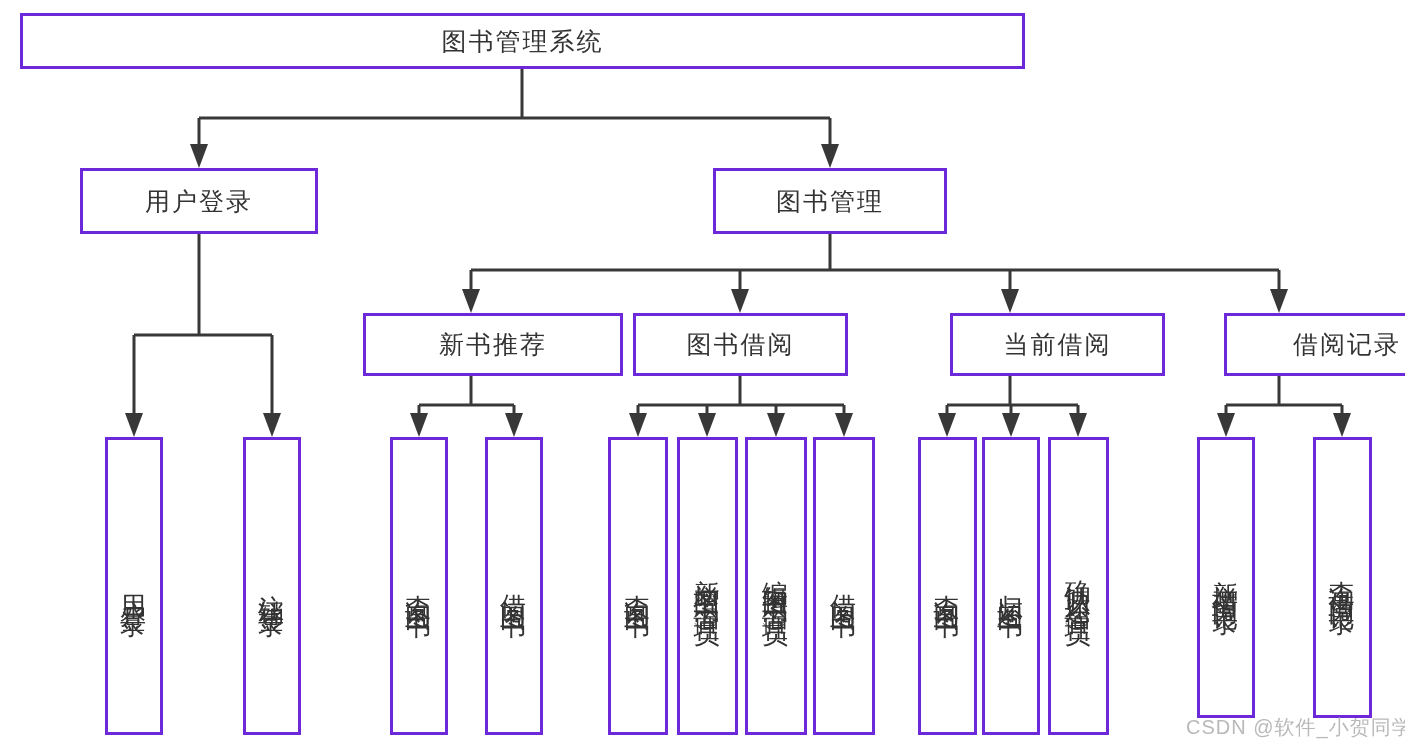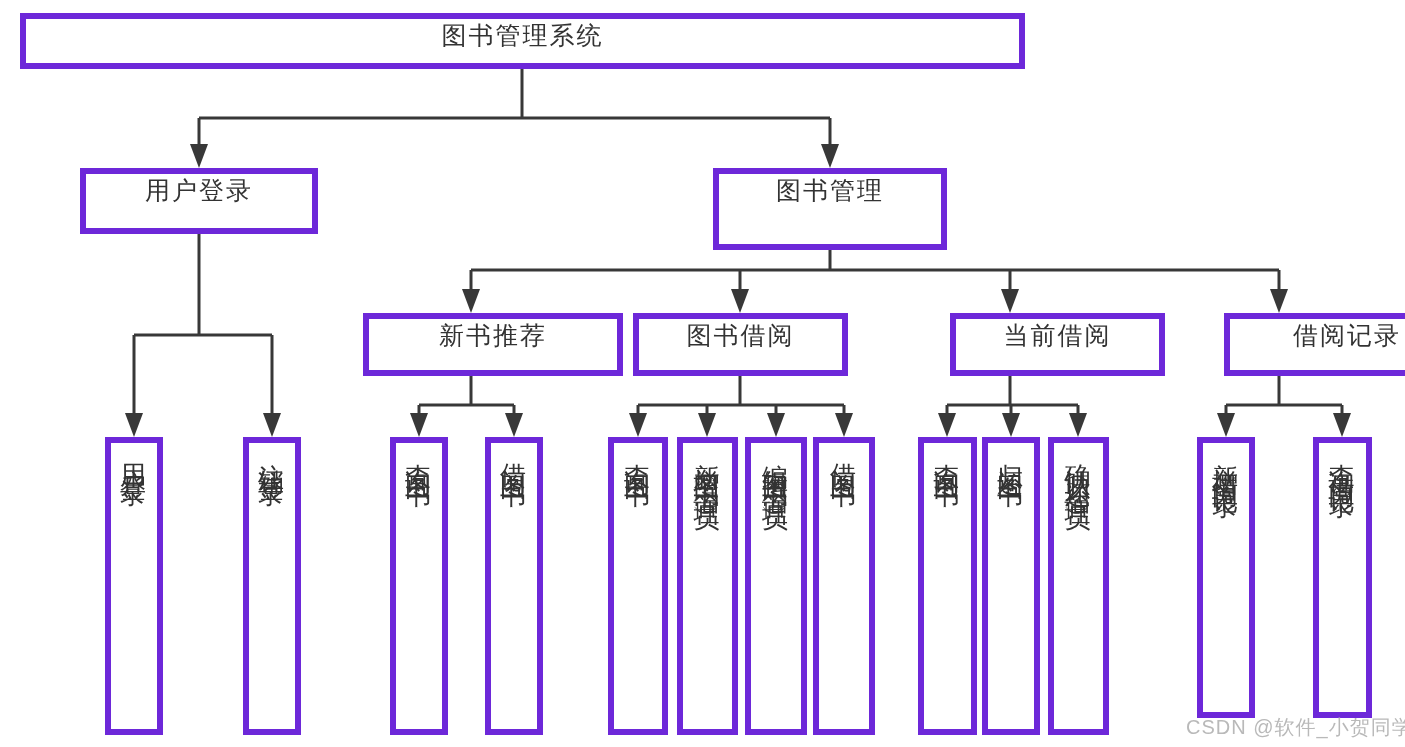--- a/index.html
+++ b/index.html
@@ -3,22 +3,22 @@
 <meta charset="utf-8">
 <style>
   html,body{margin:0;padding:0;background:#ffffff;}
   .stage{
     position:relative;width:1405px;height:747px;background:#ffffff;
     font-family:"Liberation Sans",sans-serif;overflow:hidden;
   }
   .connectors{position:absolute;left:0;top:0;width:1405px;height:747px;}
   .box{
     position:absolute;box-sizing:border-box;
-    border:6px solid #6d28d9;background:#ffffff;
-    display:flex;align-items:flex-start;justify-content:center;
+    border:3px solid #6d28d9;background:#ffffff;
+    display:flex;align-items:center;justify-content:center;
     color:#333333;
   }
   .hlabel{font-size:25px;letter-spacing:2px;color:#333333;white-space:nowrap;}
   .leaf{top:437px;height:298px;}
   .vtext{
     display:block;writing-mode:vertical-rl;text-orientation:mixed;
     font-size:26px;letter-spacing:6px;white-space:nowrap;color:#333333;
   }
   .watermark{
     position:absolute;left:1186px;top:714px;z-index:5;
@@ -70,21 +70,21 @@
     </g>
   </svg>
 
   <div class="box" style="left:20px;top:13px;width:1005px;height:56px">
     <span class="hlabel">图书管理系统</span>
   </div>
 
   <div class="box" style="left:80px;top:168px;width:238px;height:66px">
     <span class="hlabel">用户登录</span>
   </div>
-  <div class="box" style="left:713px;top:168px;width:234px;height:82px">
+  <div class="box" style="left:713px;top:168px;width:234px;height:66px">
     <span class="hlabel">图书管理</span>
   </div>
 
   <div class="box" style="left:363px;top:313px;width:260px;height:63px">
     <span class="hlabel">新书推荐</span>
   </div>
   <div class="box" style="left:633px;top:313px;width:215px;height:63px">
     <span class="hlabel">图书借阅</span>
   </div>
   <div class="box" style="left:950px;top:313px;width:215px;height:63px">

